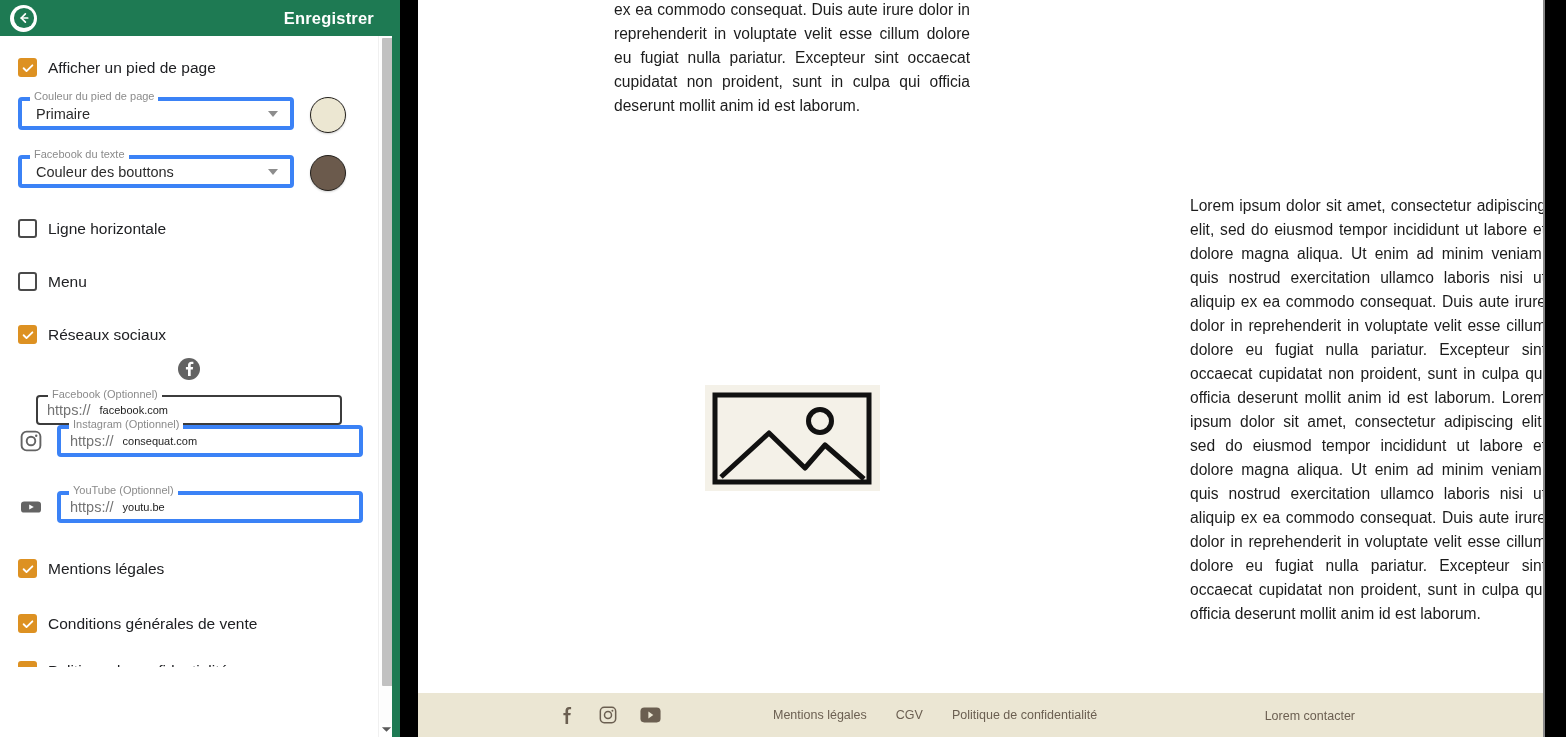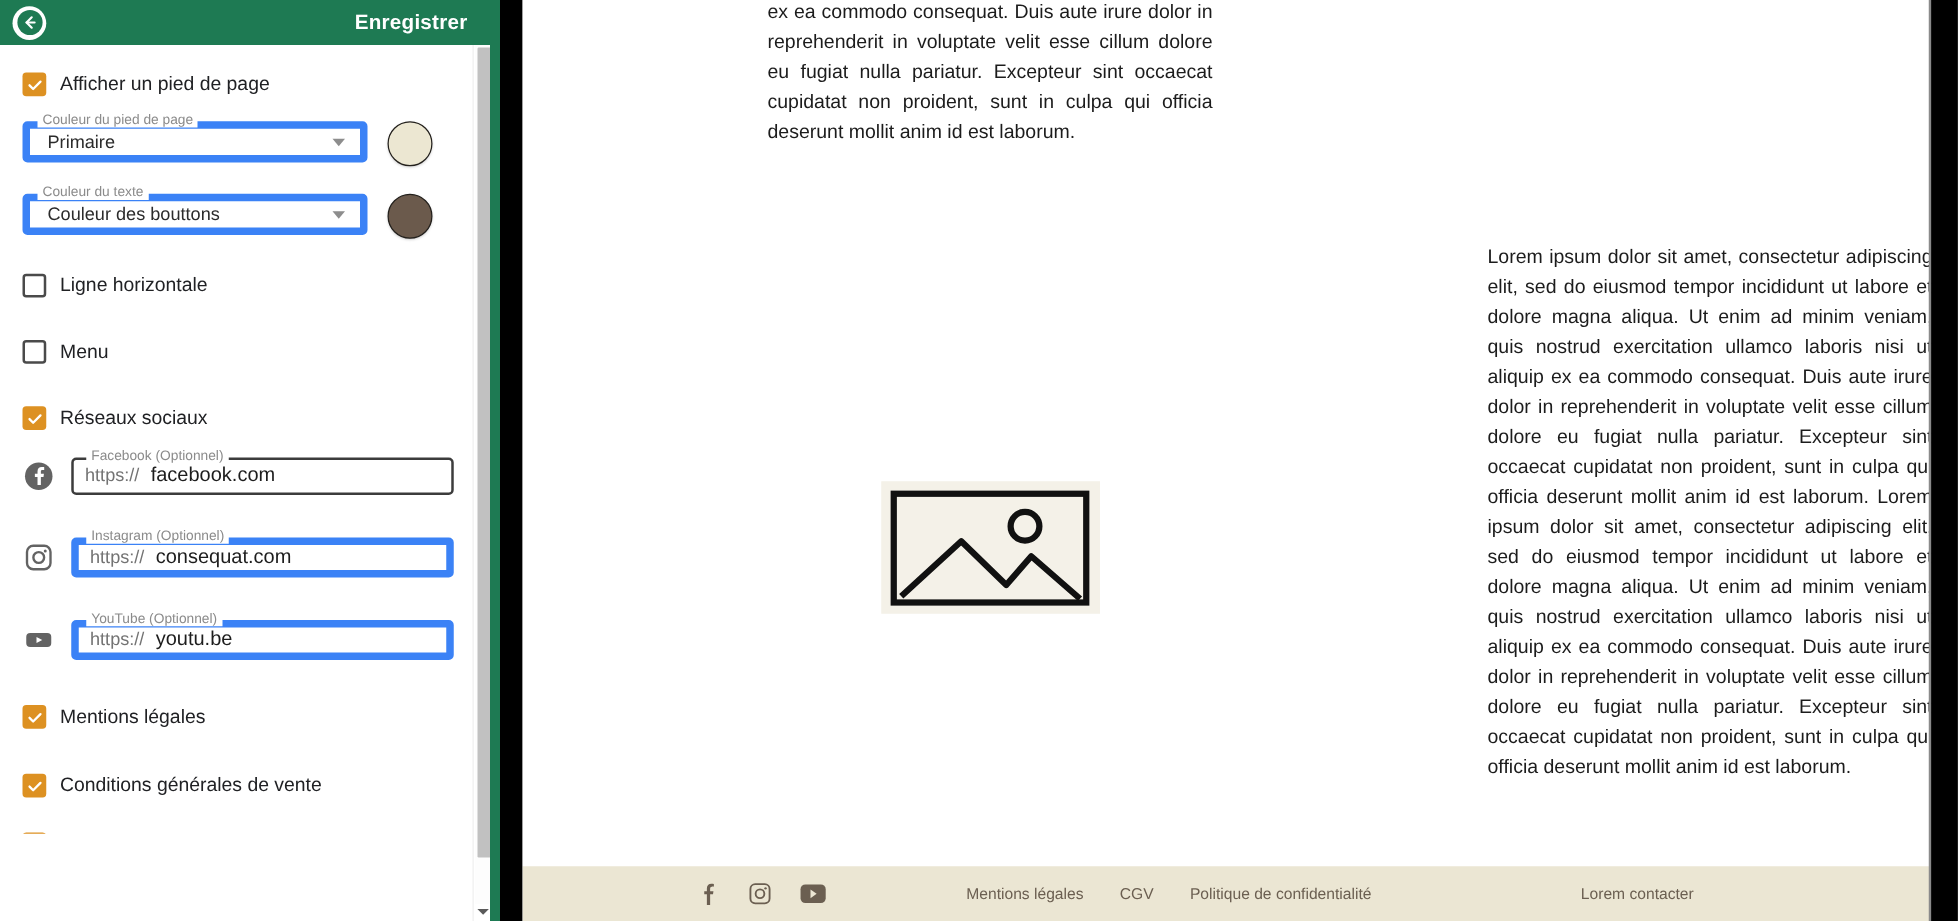--- a/index.html
+++ b/index.html
@@ -155,21 +155,21 @@
   .field-row {
     display: flex;
     align-items: flex-start;
     gap: 16px;
   }
   .outlined {
     position: relative;
     flex: none;
   }
   .outlined .box {
-    border: 6px solid #3b82f6;
+    border: 4px solid #3b82f6;
     border-radius: 4px;
     box-sizing: border-box;
     display: flex;
     align-items: center;
     background: #fff;
   }
   .outlined .legend {
     position: absolute;
     top: -7px;
     left: 12px;
@@ -228,21 +228,21 @@
     gap: 9px;
     cursor: text;
   }
   .input-box.focused { border: 2px solid #3c3c3c; }
   .prefix {
     font-size: 14.5px;
     color: #737373;
     white-space: nowrap;
   }
   .inp-val {
-    font-size: 16px;
+    font-size: 11px;
     color: #1d1d1d;
     white-space: nowrap;
     font-weight: 500;
   }
 
   
   #preview {
     position: absolute;
     left: 418px; top: 0;
     width: 1127px;
@@ -384,49 +384,49 @@
             <div class="box select-box">
               <span class="select-value">Primaire</span>
               <span class="caret"></span>
             </div>
           </div>
           <div class="swatch" style="background:#ece7d2;"></div>
         </div>
 
         <div class="field-row" style="margin-bottom:28px;">
           <div class="outlined">
-            <div class="legend">Couleur du texte</div>
+            <div class="legend">Facebook du texte</div>
             <div class="box select-box">
               <span class="select-value">Couleur des bouttons</span>
               <span class="caret"></span>
             </div>
           </div>
           <div class="swatch" style="background:#6b5a4c;"></div>
         </div>
 
         <div class="chk-row" style="margin-bottom:34px;">
           <span class="chk off"></span>
           <span class="chk-label">Ligne horizontale</span>
         </div>
 
         <div class="chk-row" style="margin-bottom:34px;">
           <span class="chk off"></span>
           <span class="chk-label">Menu</span>
         </div>
 
-        <div class="chk-row" style="margin-bottom:22px;">
+        <div class="chk-row" style="margin-bottom:12px;">
           <span class="chk on">
             <svg width="14" height="14" viewBox="0 0 16 16" aria-hidden="true">
                 <path d="M3 8.3 L6.3 11.6 L13 4.9" fill="none" stroke="#fff" stroke-width="2.1" stroke-linecap="round" stroke-linejoin="round"></path>
               </svg>
           </span>
           <span class="chk-label">Réseaux sociaux</span>
         </div>
 
-        <div class="social-row" style="margin-bottom:34px;">
+        <div class="social-row" style="flex-direction:column;">
           <span class="social-icon">
             <svg width="24" height="24" viewBox="0 0 24 24" aria-hidden="true">
               <circle cx="12" cy="12" r="11" fill="#636363"></circle>
               <path d="M13.7 12.6h2.1l.33-2.6h-2.43V8.35c0-.75.21-1.26 1.29-1.26h1.38V4.77c-.24-.03-1.06-.1-2.01-.1-1.99 0-3.35 1.21-3.35 3.44V10H8.9v2.6h2.11V19h2.69z" fill="#ffffff"></path>
             </svg>
           </span>
           <div class="outlined">
             <div class="legend">Facebook (Optionnel)</div>
             <div class="box input-box focused">
               <span class="prefix">https://</span>

